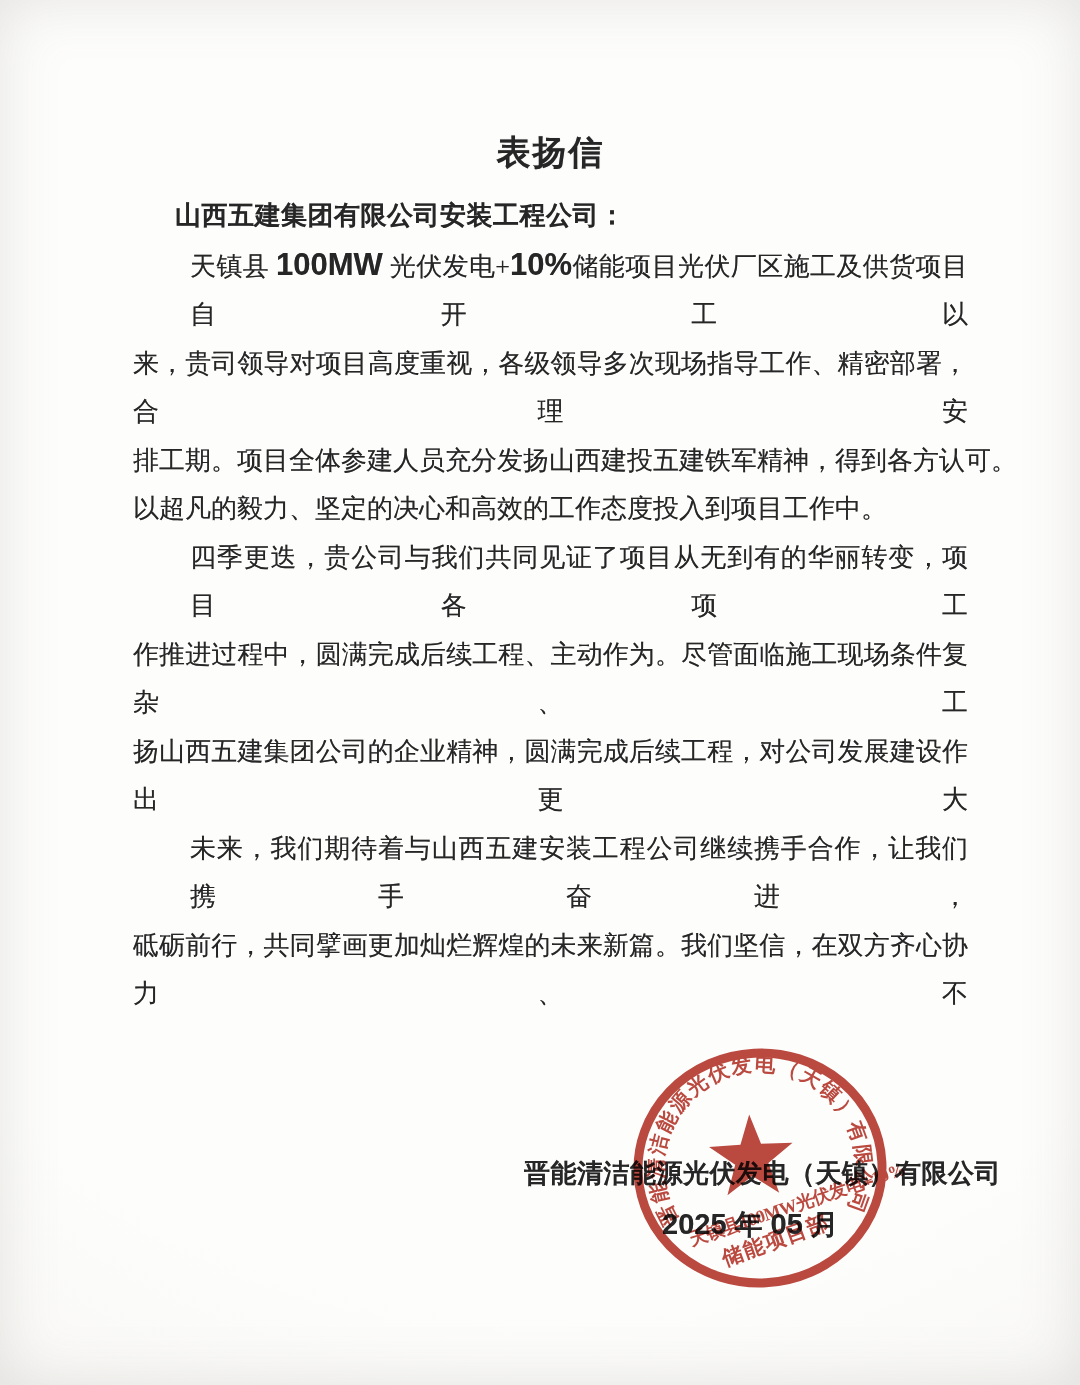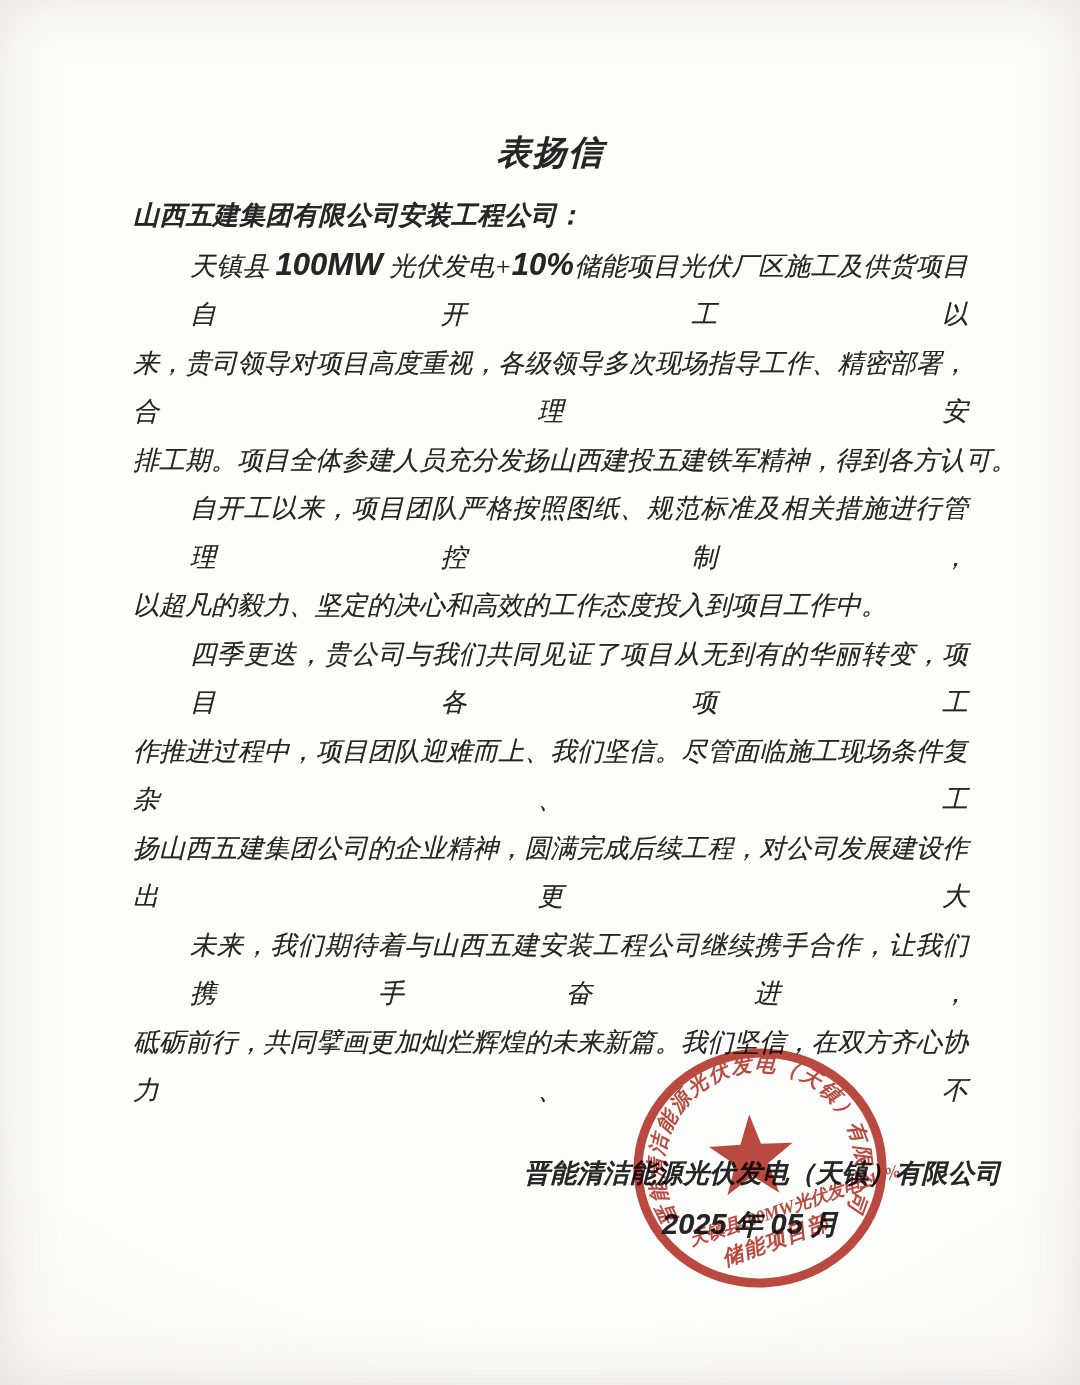--- a/index.html
+++ b/index.html
@@ -13,36 +13,35 @@
     font-family:"Liberation Serif","DejaVu Serif",serif;
     overflow:hidden;
   }
   .page{
     position:relative;
     width:1080px;height:1385px;
     background:
       radial-gradient(130% 95% at 50% 42%, #fdfdfc 55%, #f6f5f3 82%, #edebe9 100%);
     box-shadow: inset 0 0 60px rgba(120,115,110,.18);
     color:var(--ink);
-    font-style:italic;
   }
   .title{
     position:absolute; left:133px; top:130px; width:835px;
     text-align:center;
     font-size:34px; font-weight:bold;
     letter-spacing:2px;
     text-shadow:0 0 .7px rgba(40,40,40,.55);
   }
   .doc{
     position:absolute; left:133px; top:192px; width:835px;
     font-size:26px; line-height:48.5px;
     text-shadow:0 0 .6px rgba(40,40,40,.5);
   }
   .line{white-space:nowrap;}
-  .salutation{font-weight:600; letter-spacing:.5px;}
+  .salutation{font-weight:600; letter-spacing:.5px;margin-left:42px;}
   .indent{padding-left:57px;}
   .fill{
     white-space:normal;
     text-align:justify;
     text-align-last:justify;
   }
   .num{
     font-family:"Liberation Sans","DejaVu Sans",sans-serif;
     font-weight:bold;
     font-size:31px;
@@ -79,25 +78,24 @@
 
   <div class="title">表扬信</div>
 
   <div class="doc">
     <div class="line salutation">山西五建集团有限公司安装工程公司：</div>
 
     <div class="line indent fill"><span>天镇县 </span><span class="num">100MW</span><span> 光伏发电+</span><span class="num">10%</span><span>储能项目光伏厂区施工及供货项目自开工以</span></div>
     <div class="line fill">来，贵司领导对项目高度重视，各级领导多次现场指导工作、精密部署，合理安</div>
     <div class="line">排工期。项目全体参建人员充分发扬山西建投五建铁军精神，得到各方认可。</div>
 
-    <div class="line indent fill">自开工以来，项目团队严格按照图纸、规范标准及相关措施进行管理控制，</div>
     <div class="line">以超凡的毅力、坚定的决心和高效的工作态度投入到项目工作中。</div>
 
     <div class="line indent fill">四季更迭，贵公司与我们共同见证了项目从无到有的华丽转变，项目各项工</div>
-    <div class="line fill">作推进过程中，项目团队迎难而上、我们坚信。尽管面临施工现场条件复杂、工</div>
+    <div class="line fill">作推进过程中，圆满完成后续工程、主动作为。尽管面临施工现场条件复杂、工</div>
 
     <div class="line fill">扬山西五建集团公司的企业精神，圆满完成后续工程，对公司发展建设作出更大</div>
 
     <div class="line indent fill">未来，我们期待着与山西五建安装工程公司继续携手合作，让我们携手奋进，</div>
     <div class="line fill">砥砺前行，共同擘画更加灿烂辉煌的未来新篇。我们坚信，在双方齐心协力、不</div>
 
   </div>
 
   <div class="signature">晋能清洁能源光伏发电（天镇）有限公司</div>
 

